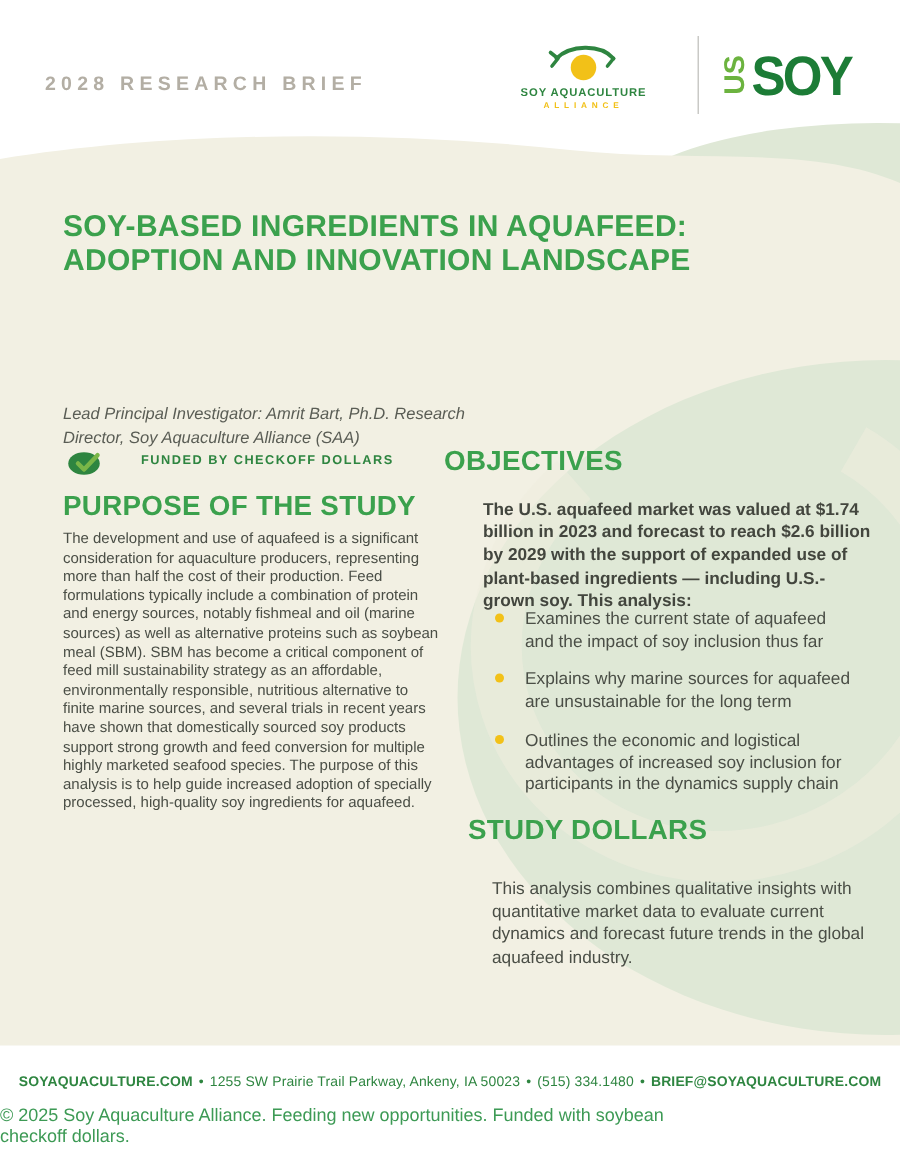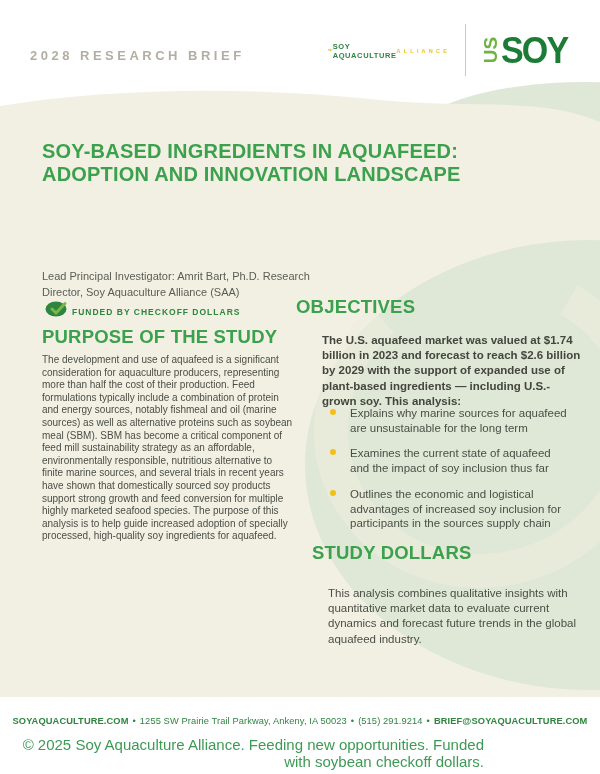--- a/index.html
+++ b/index.html
@@ -11,42 +11,42 @@
   }
   .bg{position:absolute;inset:0;z-index:0;}
   .layer{position:absolute;z-index:1;}
 
   
   .brief-label{
     left:30px;top:48px;font-size:13px;font-weight:bold;
     letter-spacing:3.5px;color:#b3aea4;
   }
   .logos{left:328px;top:24px;display:flex;align-items:center;gap:15px;}
-  .saa-logo{width:122px;display:flex;align-items:center;}
+  .saa-logo{width:122px;display:flex;flex-direction:column;align-items:center;}
   .saa-name{font-size:7.5px;font-weight:bold;color:#2e8540;letter-spacing:.6px;margin-top:1px;}
   .saa-sub{font-size:5.5px;font-weight:bold;color:#f2c118;letter-spacing:3.2px;margin-top:2px;}
   .logo-divider{width:1px;height:52px;background:#c9c9c6;}
   .ussoy{display:flex;align-items:center;}
   .us-box{width:20px;height:44px;display:flex;align-items:center;justify-content:center;}
   .us-box span{display:inline-block;transform:rotate(-90deg);font-weight:800;
     font-size:19px;color:#6cb33f;letter-spacing:0px;}
   .soy{font-weight:800;font-size:37px;color:#1c7c36;letter-spacing:-2px;
     transform:scaleX(.92);transform-origin:left center;line-height:1;}
 
   
   .title{
     left:42px;top:140px;width:480px;
     font-size:20px;line-height:1.17;font-weight:800;color:#3ba14d;
     letter-spacing:.2px;
   }
   .investigator{
     left:42px;top:269px;width:290px;
-    font-size:11px;color:#5a5d55;line-height:1.45;
+    font-size:11px;font-style:italic;color:#5a5d55;line-height:1.45;
   }
-  .funded{left:45px;top:301px;display:flex;align-items:flex-end;gap:2px;}
+  .funded{left:45px;top:301px;display:flex;align-items:flex-start;gap:24px;}
   .funded-label{font-size:8.5px;font-weight:bold;color:#2e8540;letter-spacing:1px;}
 
   
   .h2{
     font-size:18.5px;font-weight:800;color:#3ba14d;letter-spacing:.2px;
     white-space:nowrap;
   }
   .purpose-heading{left:42px;top:326px;}
   .purpose-body{
     left:42px;top:354px;width:254px;
@@ -75,22 +75,22 @@
   }
 
   
   .footer-line1{
     left:0;top:716px;width:600px;text-align:center;
     font-size:9.3px;color:#2e8540;letter-spacing:.1px;
   }
   .footer-line1 b{font-weight:bold;}
   .footer-sep{margin:0 4px;}
   .footer-line2{
-    left:0;top:736px;width:484px;text-align:right;
-    font-size:15px;color:#35955099;color:#3d9a55;
+    left:0;top:736px;width:484px;text-align:left;
+    font-size:12px;color:#35955099;color:#3d9a55;
   }
   a.plain{color:inherit;text-decoration:none;}
 </style>
 </head>
 <body>
 
 <svg class="bg" width="600" height="774" viewBox="0 0 600 774" aria-hidden="true">
 
   <ellipse cx="585" cy="140" rx="175" ry="58" fill="#dfe8d6"></ellipse>
 
@@ -139,31 +139,31 @@
 
 <h2 class="layer h2 purpose-heading" style="margin:0">PURPOSE OF THE STUDY</h2>
 <p class="layer purpose-body" style="margin:0">The development and use of aquafeed is a significant consideration for aquaculture producers, representing more than half the cost of their production. Feed formulations typically include a combination of protein and energy sources, notably fishmeal and oil (marine sources) as well as alternative proteins such as soybean meal (SBM). SBM has become a critical component of feed mill sustainability strategy as an affordable, environmentally responsible, nutritious alternative to finite marine sources, and several trials in recent years have shown that domestically sourced soy products support strong growth and feed conversion for multiple highly marketed seafood species. The purpose of this analysis is to help guide increased adoption of specially processed, high-quality soy ingredients for aquafeed.</p>
 
 <h2 class="layer h2 objectives-heading" style="margin:0">OBJECTIVES</h2>
 <p class="layer objectives-intro" style="margin:10px">The U.S. aquafeed market was valued at $1.74 billion in 2023 and forecast to reach $2.6 billion by 2029 with the support of expanded use of plant-based ingredients — including U.S.-grown soy. This analysis:</p>
 
 <ul class="layer bullet-list">
   <li>
     <span class="dot"></span>
+    <span>Examines the current state of aquafeed and the impact of soy inclusion thus far</span>
+  </li>
+  <li>
+    <span class="dot"></span>
     <span>Explains why marine sources for aquafeed are unsustainable for the long term</span>
   </li>
   <li>
     <span class="dot"></span>
-    <span>Examines the current state of aquafeed and the impact of soy inclusion thus far</span>
-  </li>
-  <li>
-    <span class="dot"></span>
-    <span>Outlines the economic and logistical advantages of increased soy inclusion for participants in the sources supply chain</span>
+    <span>Outlines the economic and logistical advantages of increased soy inclusion for participants in the dynamics supply chain</span>
   </li>
 </ul>
 
 <h2 class="layer h2 design-heading" style="margin:0">STUDY DOLLARS</h2>
 <p class="layer design-body" style="margin:16px">This analysis combines qualitative insights with quantitative market data to evaluate current dynamics and forecast future trends in the global aquafeed industry.</p>
 
 <div class="layer footer-line1">
-  <b><a class="plain">SOYAQUACULTURE.COM</a></b><span class="footer-sep">•</span><span>1255 SW Prairie Trail Parkway, Ankeny, IA 50023</span><span class="footer-sep">•</span><span>(515) 291.9214</span><span class="footer-sep">•</span><b><a class="plain">BRIEF@SOYAQUACULTURE.COM</a></b>
+  <b><a class="plain">SOYAQUACULTURE.COM</a></b><span class="footer-sep">•</span><span>1255 SW Prairie Trail Parkway, Ankeny, IA 50023</span><span class="footer-sep">•</span><span>(515) 334.1480</span><span class="footer-sep">•</span><b><a class="plain">BRIEF@SOYAQUACULTURE.COM</a></b>
 </div>
 <div class="layer footer-line2">© 2025 Soy Aquaculture Alliance.  Feeding new opportunities. Funded with soybean checkoff dollars.</div>
 
 </body></html>

